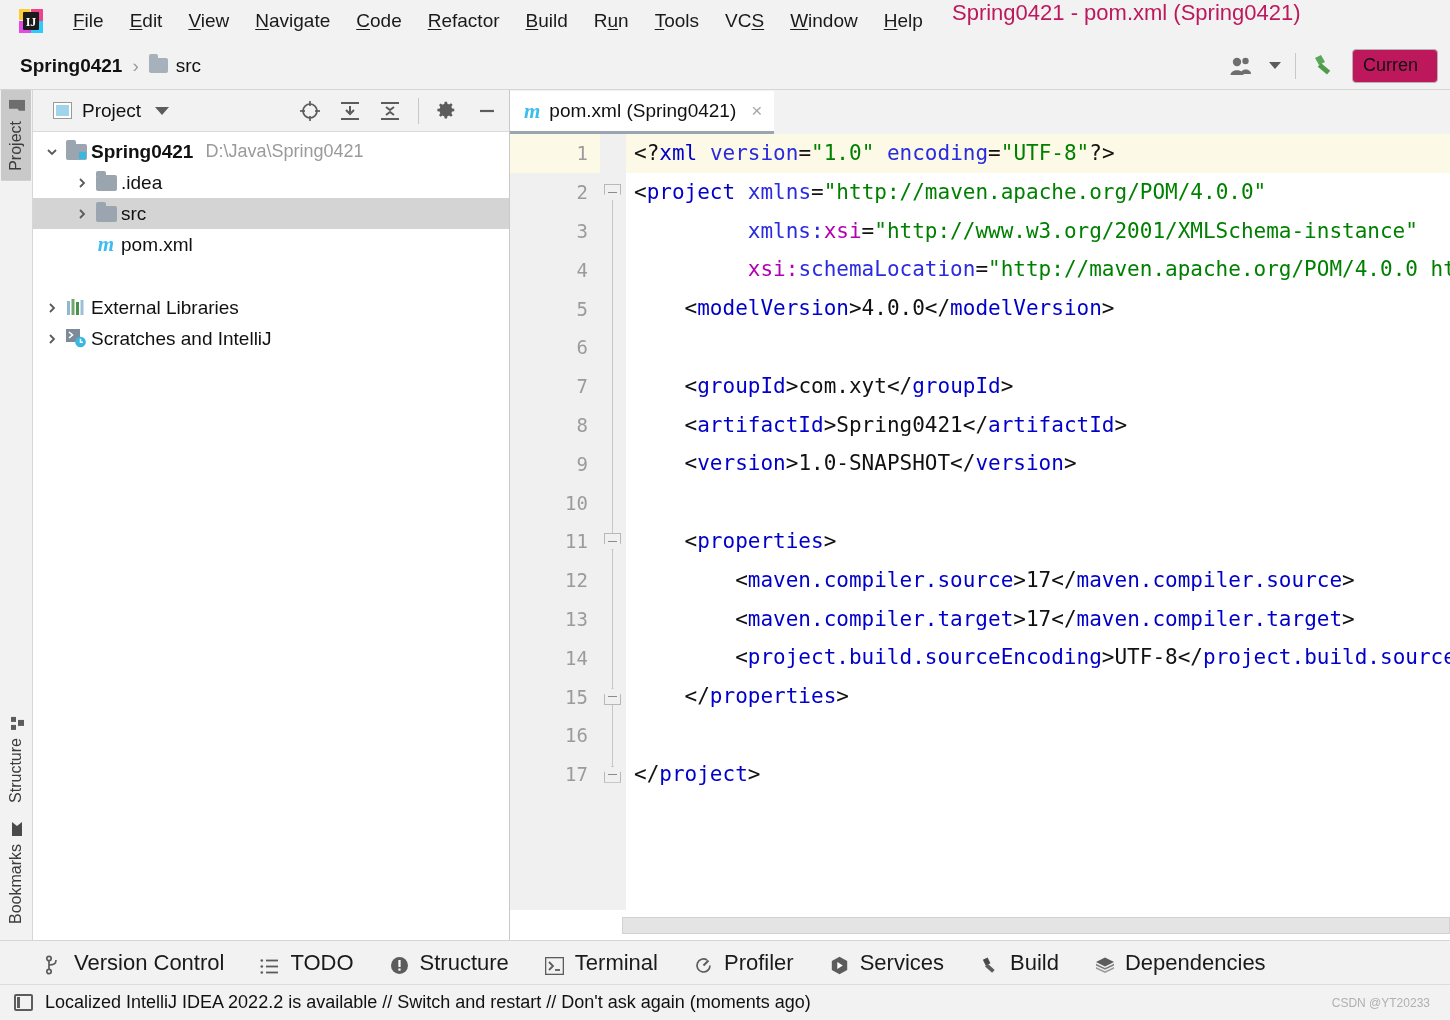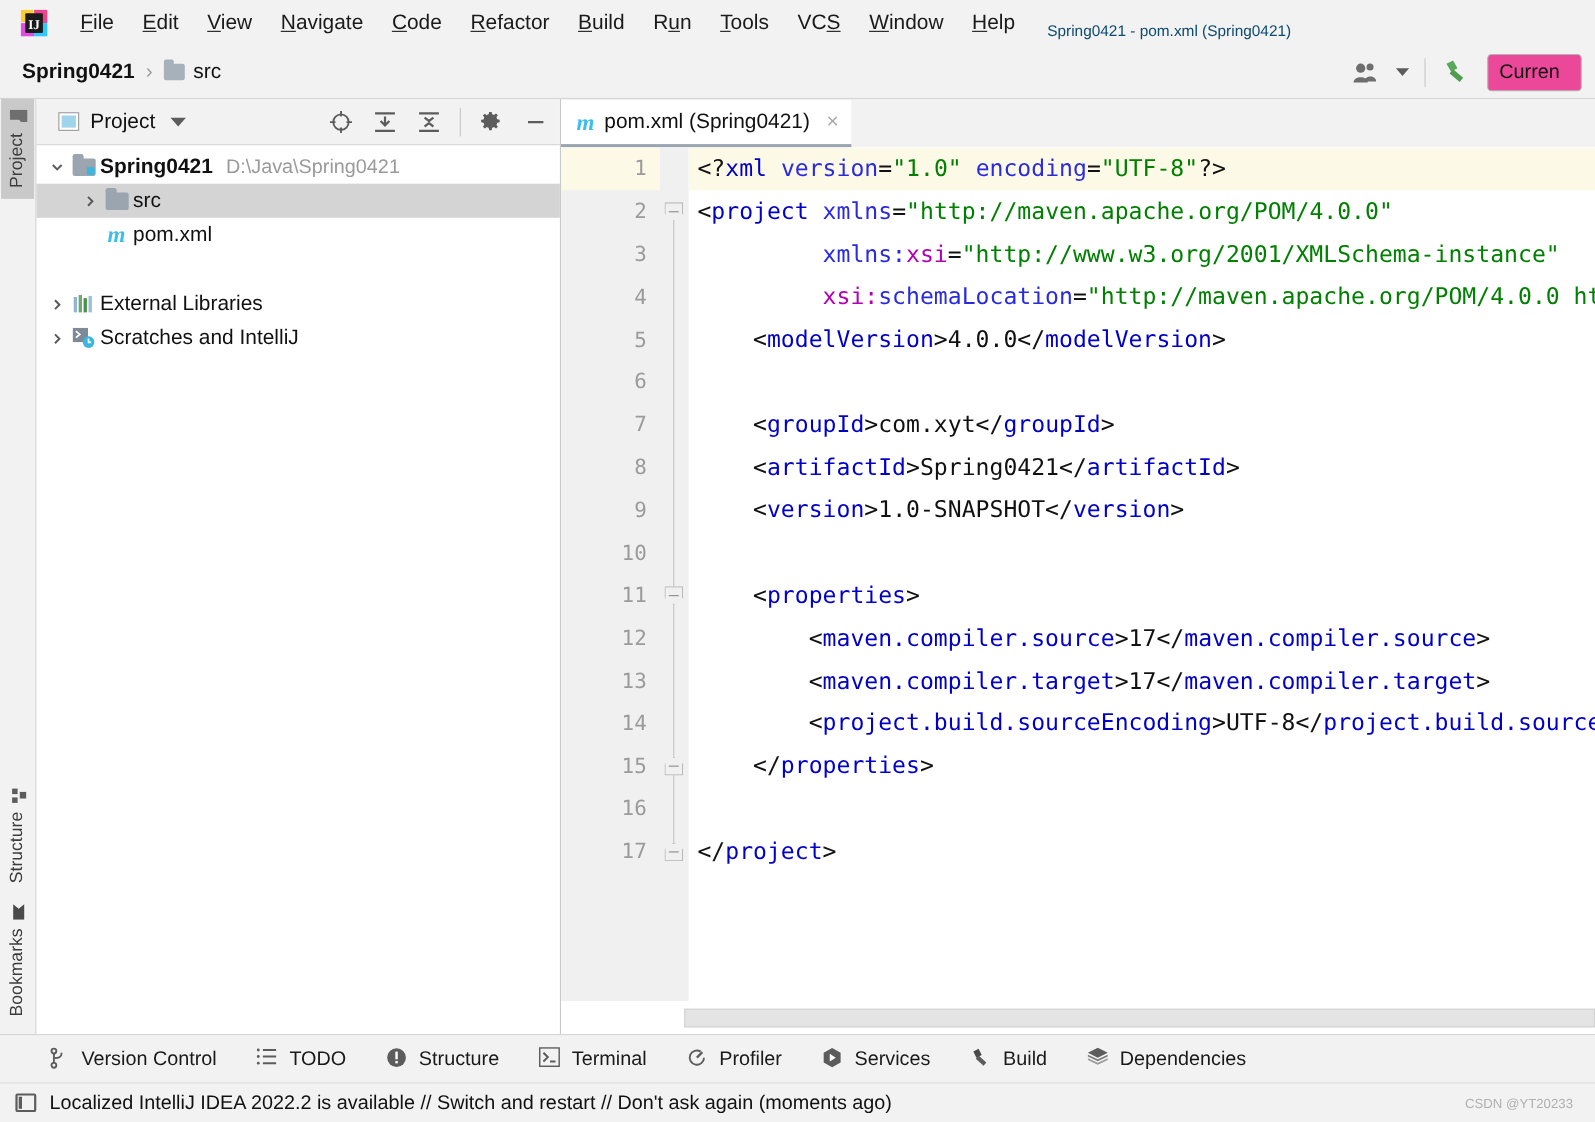--- a/index.html
+++ b/index.html
@@ -17,22 +17,22 @@
     height: 42px; background: #f2f2f2; display: flex; align-items: center;
     padding-left: 18px; flex: 0 0 42px; position: relative;
   }
   .ij-logo { width: 26px; height: 26px; position: relative; flex: 0 0 26px; margin-right: 16px; }
   .menu-items { display: flex; align-items: center; gap: 0px; }
   .menu-item {
     font-size: 19px; color: #1a1a1a; padding: 3px 13px; white-space: nowrap; cursor: default;
   }
   .menu-item u { text-decoration: underline; text-underline-offset: 2px; }
   .win-title {
-    position: absolute; left: 952px; top: 20px;
-    font-size: 14px; color: #0c4a6e; white-space: nowrap;
+    position: absolute; left: 952px; top: 0;
+    font-size: 22px; color: #be185d; white-space: nowrap;
   }
 
   
   .navbar {
     height: 48px; background: #f2f2f2; display: flex; align-items: center;
     padding: 0 12px 0 20px; flex: 0 0 48px; border-bottom: 1px solid #d6d6d6;
     position: relative;
   }
   .crumb { display: flex; align-items: center; gap: 8px; }
   .crumb-proj { font-size: 19px; font-weight: bold; color: #111; }
@@ -44,21 +44,21 @@
   .folder-ic::before {
     content:''; position:absolute; top:-4px; left:0; width:9px; height:5px;
     background:#a6b1bb; border-radius:2px 2px 0 0;
   }
   .nav-right { margin-left: auto; display: flex; align-items: center; gap: 14px; }
   .people-ic { width: 26px; height: 20px; position: relative; }
   .caret-dn { width: 0; height: 0; border-left: 6px solid transparent; border-right: 6px solid transparent; border-top: 7px solid #5c5c5c; }
   .vsep { width: 1px; height: 26px; background: #c8c8c8; }
   .hammer-ic { width: 28px; height: 28px; position: relative; }
   .combo {
-    height: 34px; min-width: 86px; background: #ec4899; border: 1px solid #b4b4b4; border-radius: 4px;
+    height: 34px; min-width: 86px; background: #be185d; border: 1px solid #b4b4b4; border-radius: 4px;
     display:flex; align-items:center; padding: 0 10px; font-size: 18px; color: #111; overflow: hidden; white-space: nowrap;
   }
 
   
   .main { flex: 1 1 auto; display: flex; min-height: 0; }
 
   
   .stripe {
     width: 33px; background: #f2f2f2; border-right: 1px solid #d6d6d6;
     display: flex; flex-direction: column; align-items: center; flex: 0 0 33px; position: relative;
@@ -150,21 +150,21 @@
   .txt { color: #111; }
   .punct { color: #111; }
   .hscroll-wrap { height: 30px; flex: 0 0 30px; background: #fff; display: flex; align-items: center; padding-left: 112px; }
   .hscroll { height: 17px; width: 100%; background: #e4e4e4; border: 1px solid #d2d2d2; }
 
   
   .bottombar {
     height: 44px; flex: 0 0 44px; background: #f2f2f2; display: flex; align-items: center;
     padding-left: 44px; gap: 36px; border-top: 1px solid #d6d6d6;
   }
-  .btool { display: flex; align-items: flex-end; gap: 9px; font-size: 18px; color: #1a1a1a; cursor: default; white-space: nowrap; }
+  .btool { display: flex; align-items: flex-end; gap: 9px; font-size: 22px; color: #1a1a1a; cursor: default; white-space: nowrap; }
   .bico { width: 21px; height: 21px; position: relative; display:inline-block; }
 
   
   .statusbar {
     height: 36px; flex: 0 0 36px; background: #f2f2f2; display: flex; align-items: center;
     padding: 0 14px 0 14px; gap: 12px; border-top: 1px solid #dcdcdc; position: relative;
   }
   .status-ico { width: 19px; height: 17px; border: 2px solid #5c5c5c; border-radius: 2px; position: relative; }
   .status-ico::after { content:''; position:absolute; left:1px; top:1px; bottom:1px; width:3px; background:#5c5c5c; }
   .status-text { font-size: 18px; color: #111; white-space: nowrap; text-align: center; }
@@ -318,20 +318,31 @@
                 <path d="M3 5 l4 4 4-4"></path>
               </svg>
           </span>
           <span class="ic">
               <span class="mod-folder"></span>
             </span>
           <span class="lbl bold">Spring0421</span>
           <span class="path">D:\Java\Spring0421</span>
         </div>
 
+        <div class="row" style="padding-left:38px;">
+          <span class="arrow">
+            <svg width="14" height="14" viewBox="0 0 14 14" fill="none" stroke="#5a5a5a" stroke-width="1.8">
+                <path d="M5 3 l4 4 -4 4"></path>
+              </svg>
+          </span>
+          <span class="ic">
+              <span class="plain-folder"></span>
+            </span>
+          <span class="lbl">.idea</span>
+        </div>
 
         <div class="row sel" style="padding-left:38px;">
           <span class="arrow">
             <svg width="14" height="14" viewBox="0 0 14 14" fill="none" stroke="#5a5a5a" stroke-width="1.8">
                 <path d="M5 3 l4 4 -4 4"></path>
               </svg>
           </span>
           <span class="ic">
               <span class="plain-folder"></span>
             </span>

